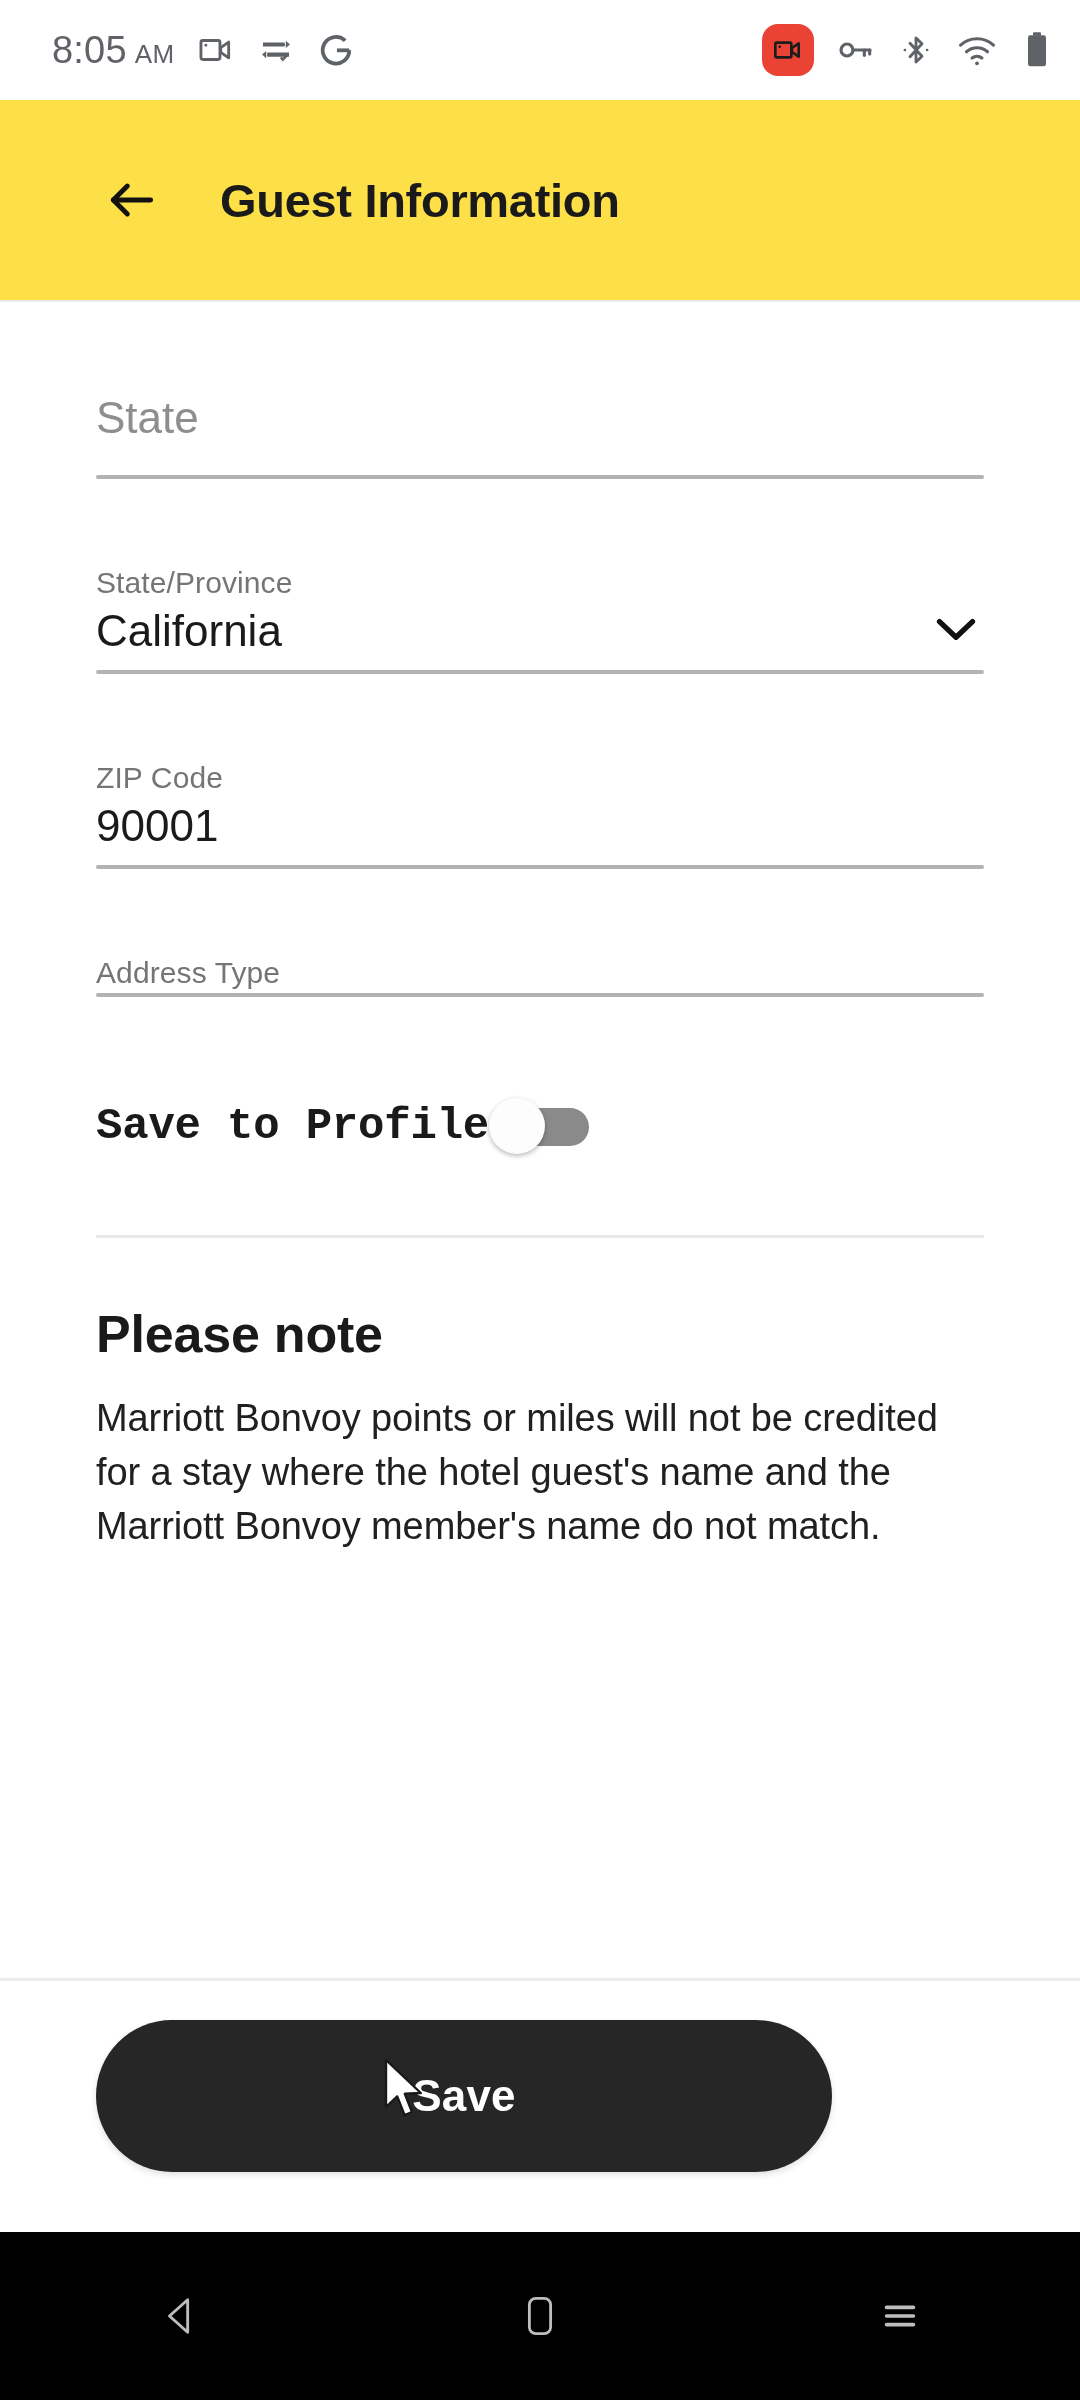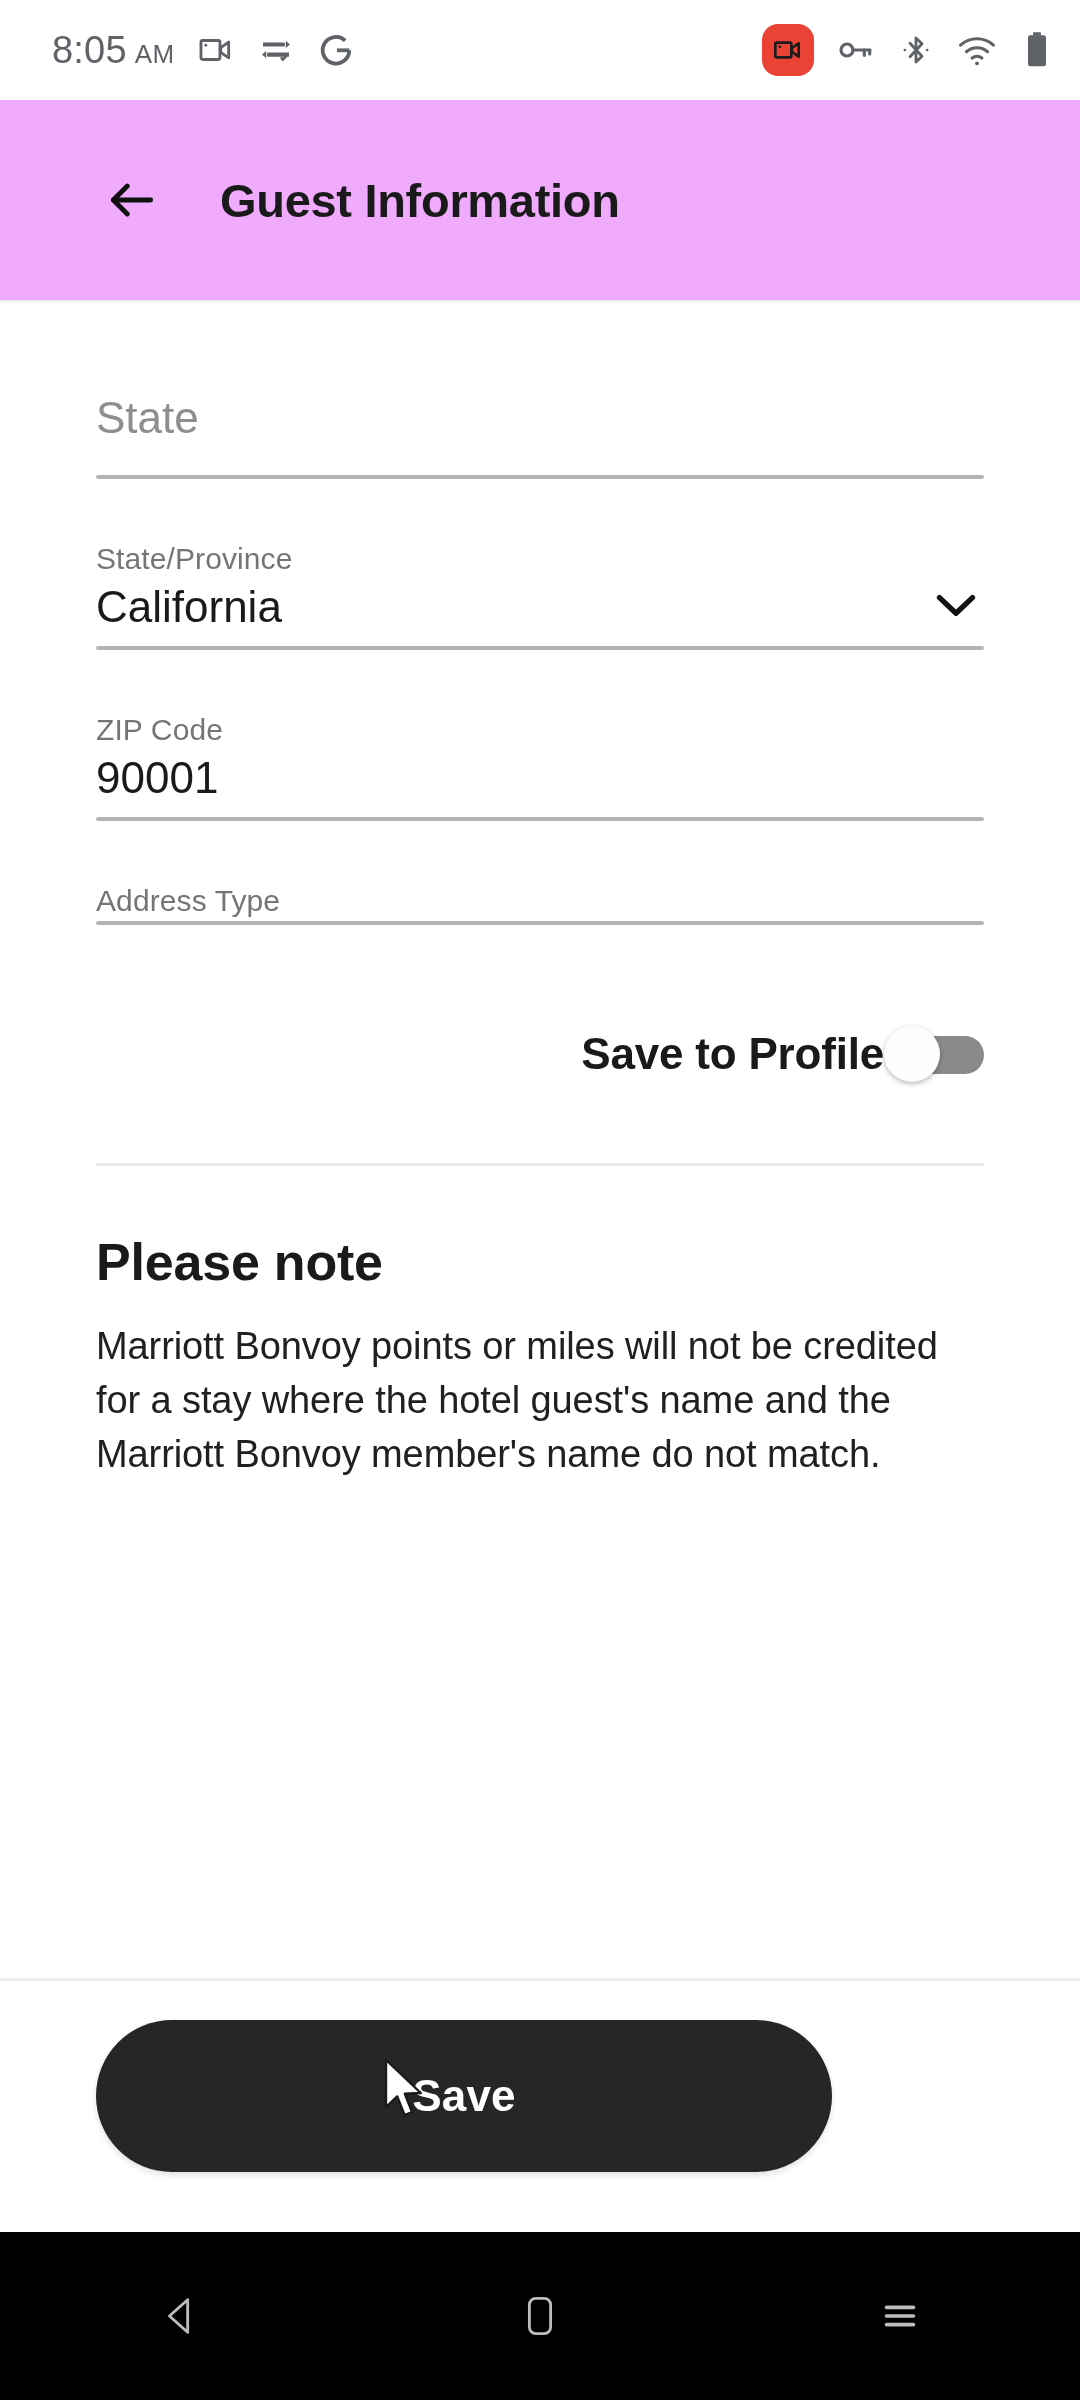--- a/index.html
+++ b/index.html
@@ -25,58 +25,58 @@
   .sb-right { display:flex; align-items:center; gap:22px; }
   .sb-ico { display:flex; align-items:center; justify-content:center; }
   .rec-badge {
     width:52px; height:52px; border-radius:16px; background:#ea4335;
     display:flex; align-items:center; justify-content:center;
   }
 
   
   .appbar {
     position:absolute; top:100px; left:0; width:1080px; height:200px;
-    display:flex; align-items:center; padding-left:96px; background:#f0abfc;
+    display:flex; align-items:center; padding-left:96px; background:#fde047;
   }
   .back-btn {
     width:72px; height:72px; display:flex; align-items:center; justify-content:center;
     cursor:pointer;
   }
   .appbar-title {
     margin-left:52px; font-size:47px; font-weight:700; color:#1a1a1a;
     letter-spacing:-.3px;
   }
   .divider-full {
     position:absolute; left:0; width:1080px; height:2px; background:#ececec;
   }
 
   
   .form { position:absolute; top:302px; left:0; width:1080px; }
-  .field { position:relative; margin:0 96px; padding-top:62px; }
+  .field { position:relative; margin:0 96px; padding-top:86px; }
   .field-label {
     font-size:30px; color:#757575; font-weight:400; letter-spacing:.1px;
     line-height:1.2; height:38px;
   }
   .field-row { display:flex; align-items:flex-end; justify-content:space-between; }
   .field-value {
     font-size:44px; color:#1a1a1a; font-weight:400; line-height:1.25;
     padding-bottom:12px;
   }
   .field-value.placeholder { color:#8e8e8e; }
   .field-underline { height:4px; background:#b3b3b3; border-radius:2px; }
   .chevron { padding-bottom:22px; margin-right:6px; }
 
   
   .field-city { padding-top:88px; }
   .field-city .field-value { font-size:44px; padding-bottom:30px; }
 
   
   .toggle-row {
     margin:0 96px; padding-top:104px;
-    display:flex; align-items:center; justify-content:flex-end;
+    display:flex; align-items:center; justify-content:flex-start;font-family:Liberation Mono, monospace;
   }
   .toggle-label { font-size:44px; font-weight:700; color:#1a1a1a; letter-spacing:-.2px; }
   .switch {
     position:relative; width:100px; height:48px; cursor:pointer;
   }
   .switch-track {
     position:absolute; right:0; top:6px; width:78px; height:38px;
     background:#8a8a8a; border-radius:19px;
   }
   .switch-knob {

